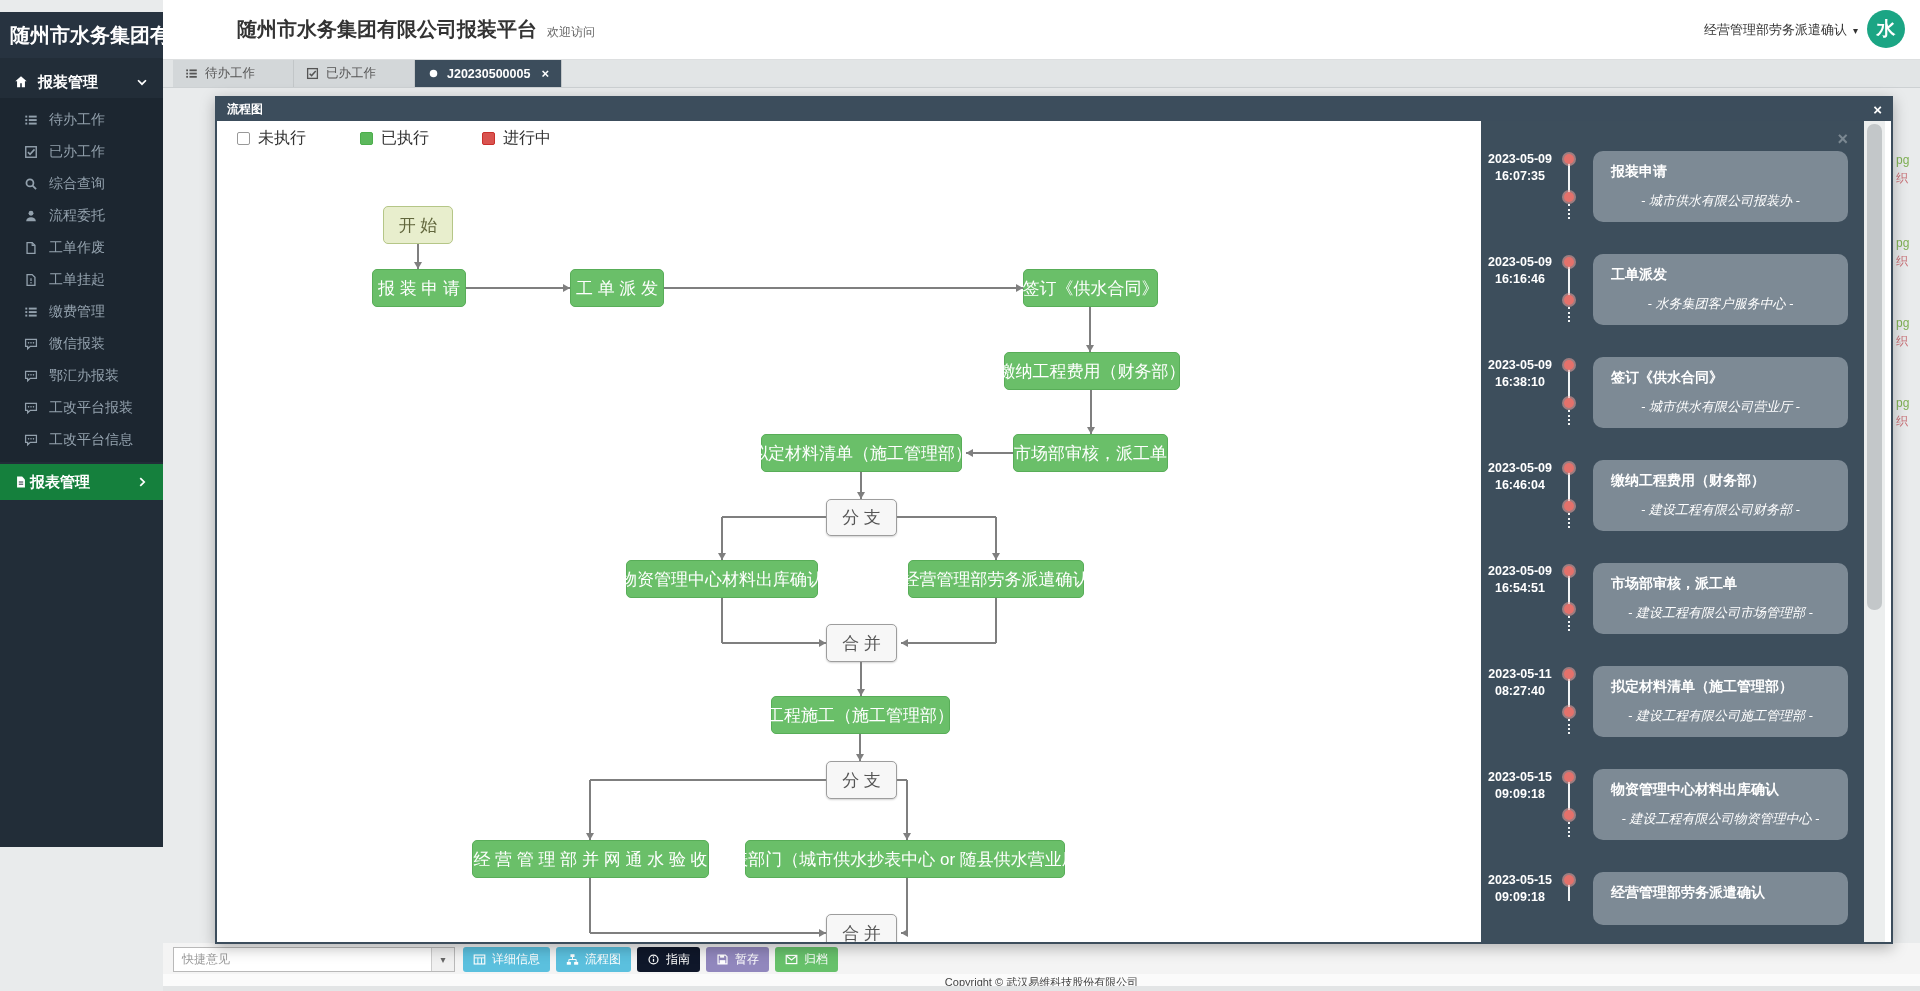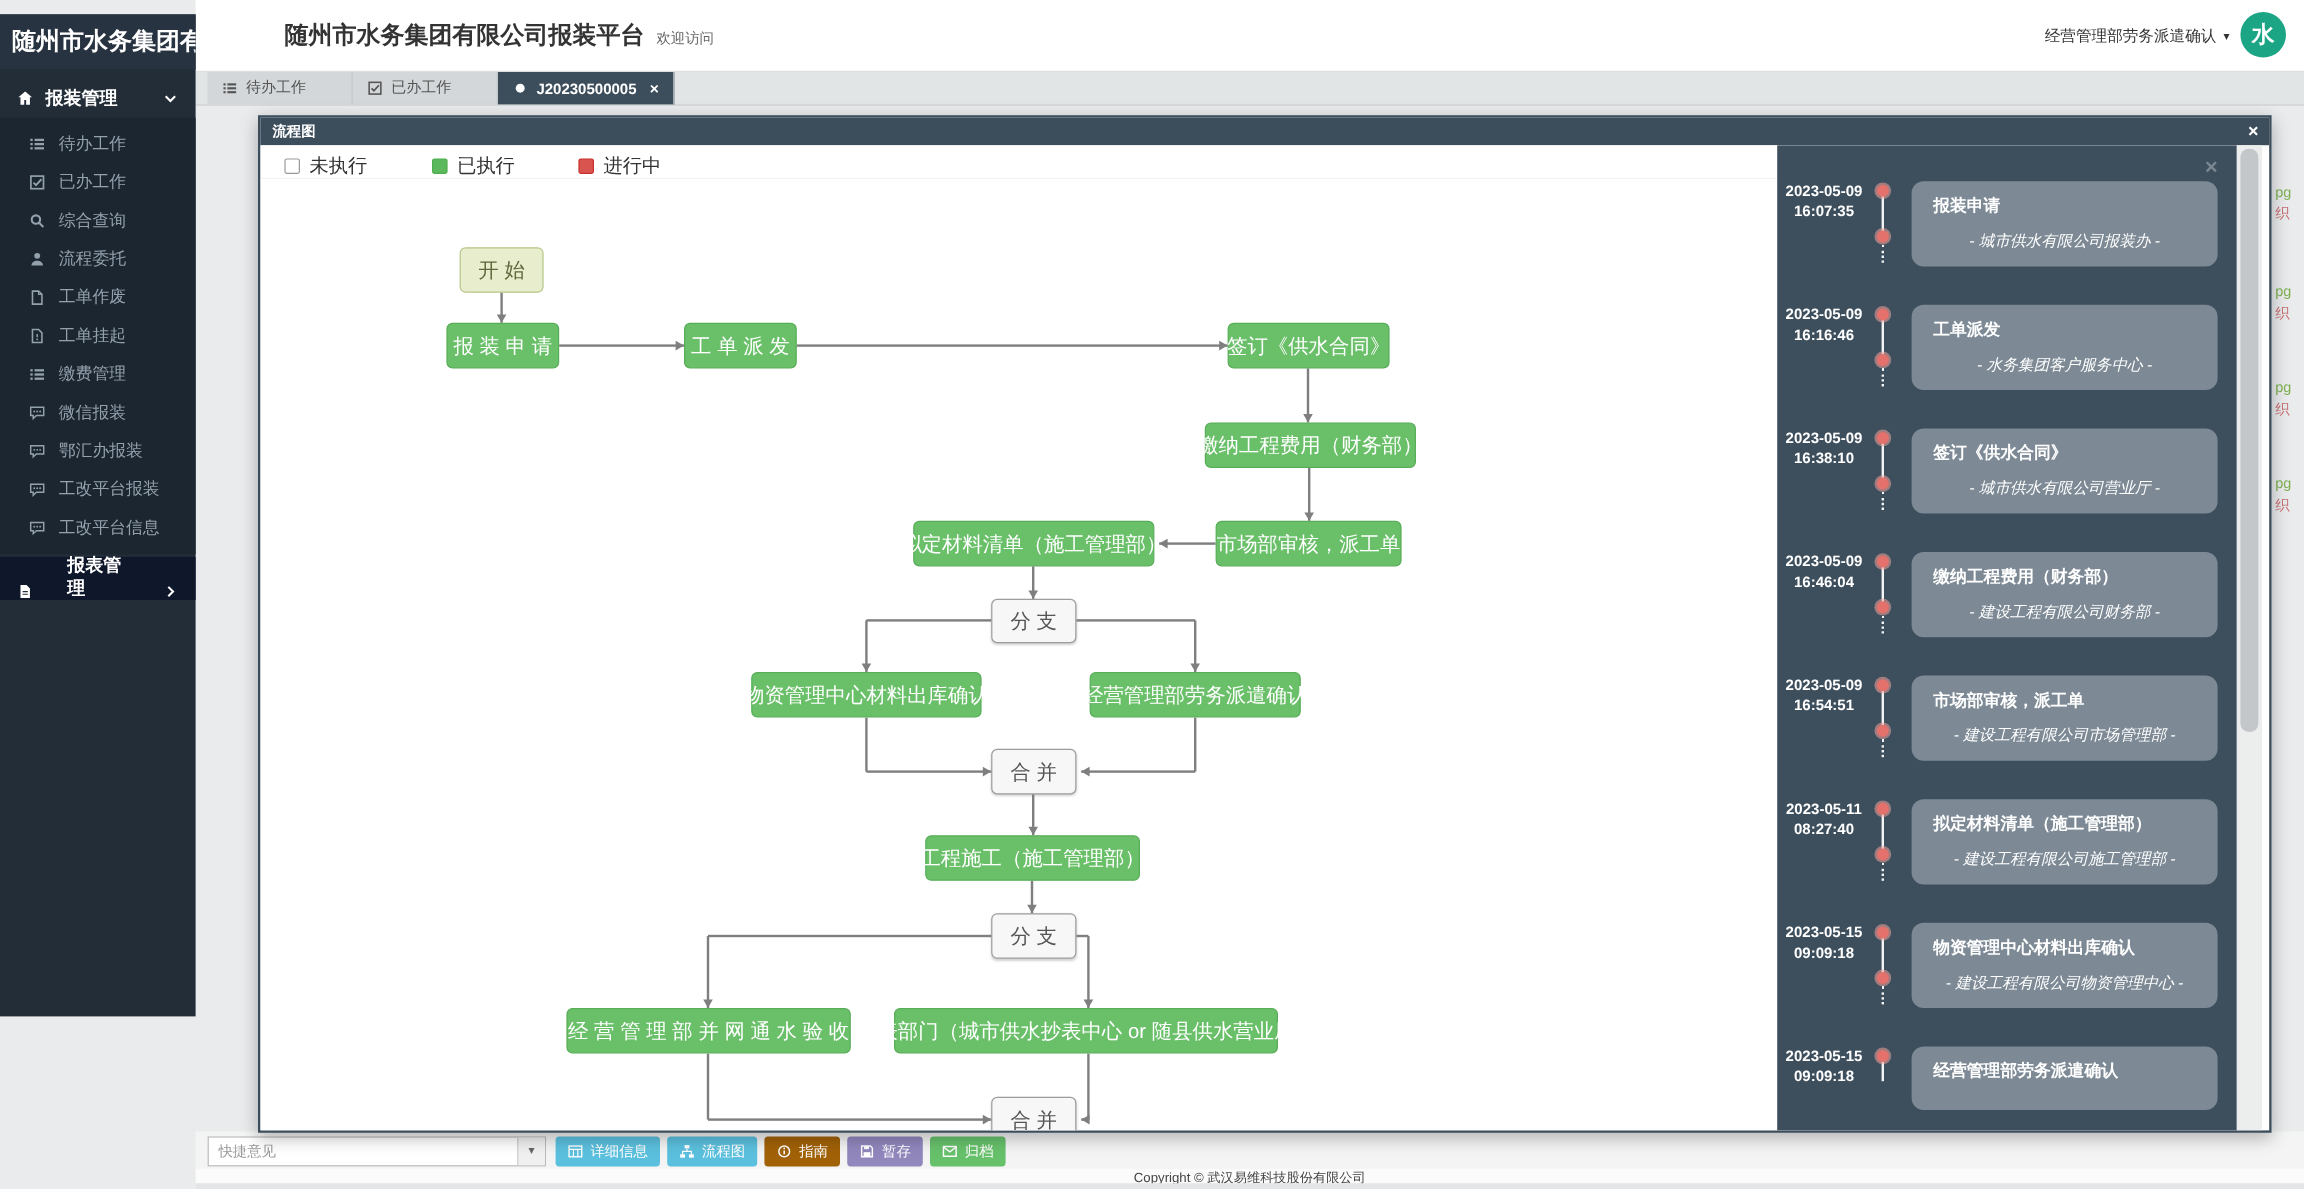--- a/index.html
+++ b/index.html
@@ -10,22 +10,22 @@
 
   
   .sidebar{position:absolute;left:0;top:12px;width:163px;height:835px;background:#222d38;z-index:20;}
   .sb-logo{height:46px;line-height:46px;padding-left:10px;color:#fff;font-size:20px;font-weight:bold;
            background:#273340;white-space:nowrap;overflow:hidden;}
   .sb-parent{display:flex;align-items:center;height:32px;padding:0 14px;color:#fff;font-size:15px;
              font-weight:bold;margin-top:8px;gap:10px;}
   .sb-parent .chev{margin-left:auto;}
   .sb-subs{padding:6px 0;background:#1c2630;}
   .sb-item{display:flex;align-items:center;height:32px;padding-left:24px;color:#93a1ad;font-size:14px;gap:11px;}
-  .sb-report{display:flex;align-items:flex-end;height:36px;padding:0 14px;color:#fff;font-size:15px;
-             font-weight:bold;gap:28px;background:#0f172a;margin-top:2px;}
+  .sb-report{display:flex;align-items:center;height:36px;padding:0 14px;color:#fff;font-size:15px;
+             font-weight:bold;gap:2px;background:#15803d;margin-top:2px;}
   .sb-report .chev{margin-left:auto;}
 
   
   .header{position:absolute;left:163px;top:0;width:1757px;height:59px;background:#fff;
           border-bottom:1px solid #dddfe0;z-index:5;}
   .h-title{position:absolute;left:74px;top:16px;font-size:20px;font-weight:bold;color:#333;white-space:nowrap;}
   .h-welcome{margin-left:10px;font-size:12px;color:#666;font-weight:normal;}
   .h-user{position:absolute;right:62px;top:21px;font-size:13px;color:#333;display:flex;align-items:center;gap:6px;}
   .h-caret{font-size:10px;color:#333;}
   .h-avatar{position:absolute;right:15px;top:10px;width:38px;height:38px;border-radius:50%;background:#1ba584;
@@ -566,21 +566,21 @@
             <g fill="currentColor">
               <rect x="5.5" y="1.5" width="5" height="3.4"></rect>
               <rect x="1" y="11" width="5" height="3.4"></rect>
               <rect x="10" y="11" width="5" height="3.4"></rect>
             </g>
             <path fill="none" stroke="currentColor" stroke-width="1.2" d="M8 4.9v3.1M3.5 11V8h9v3"></path>
           </svg>
         </span>
         <span>流程图</span>
       </div>
-      <div class="bbtn" style="background: #a16207;">
+      <div class="bbtn" style="background: #0f172a;">
         <span class="icn">
           <svg viewBox="0 0 16 16">
             <circle cx="8" cy="8" r="5.5" fill="none" stroke="currentColor" stroke-width="1.5"></circle>
             <path stroke="currentColor" stroke-width="1.6" d="M8 7.2v3.6"></path>
             <circle cx="8" cy="4.9" r=".9" fill="currentColor"></circle>
           </svg>
         </span>
         <span>指南</span>
       </div>
       <div class="bbtn" style="background: rgb(145, 135, 189);">

